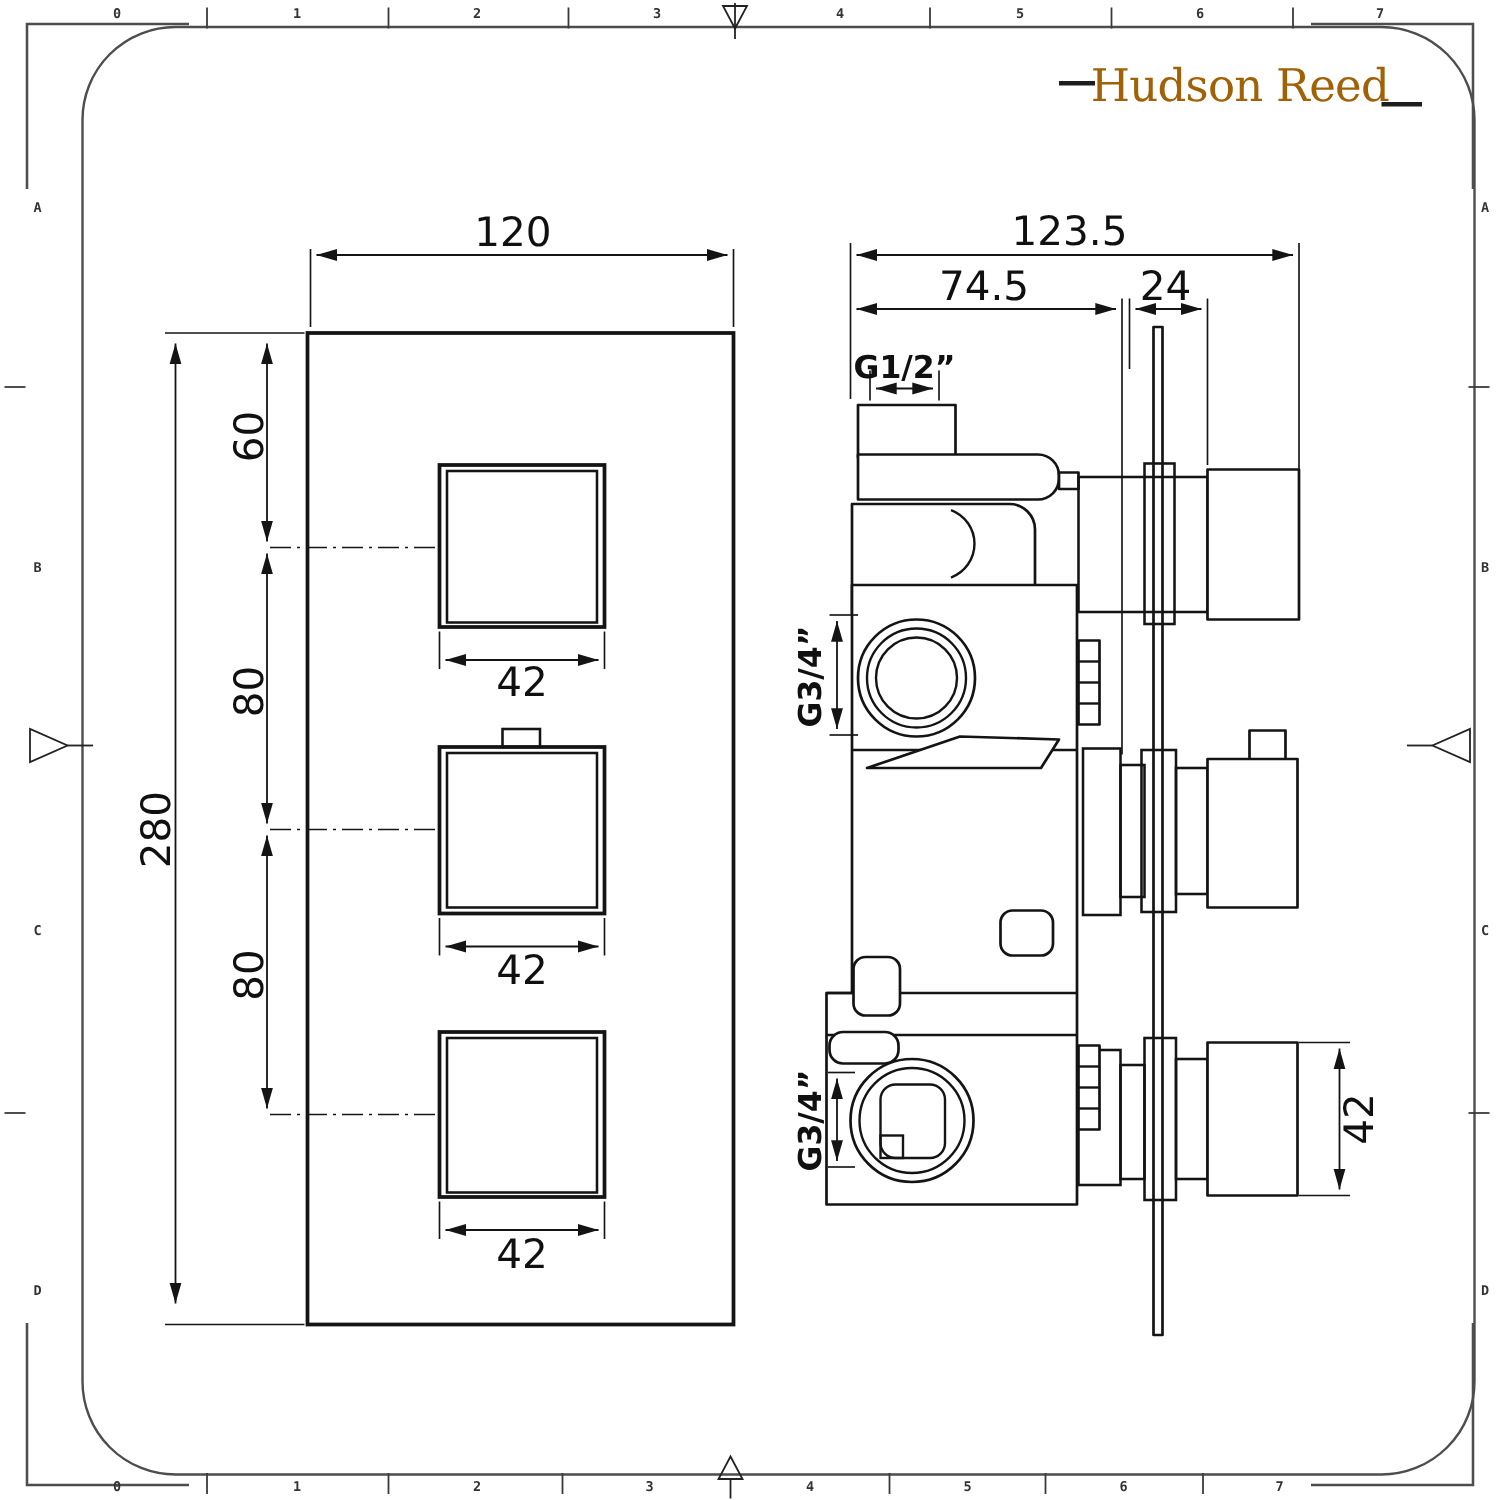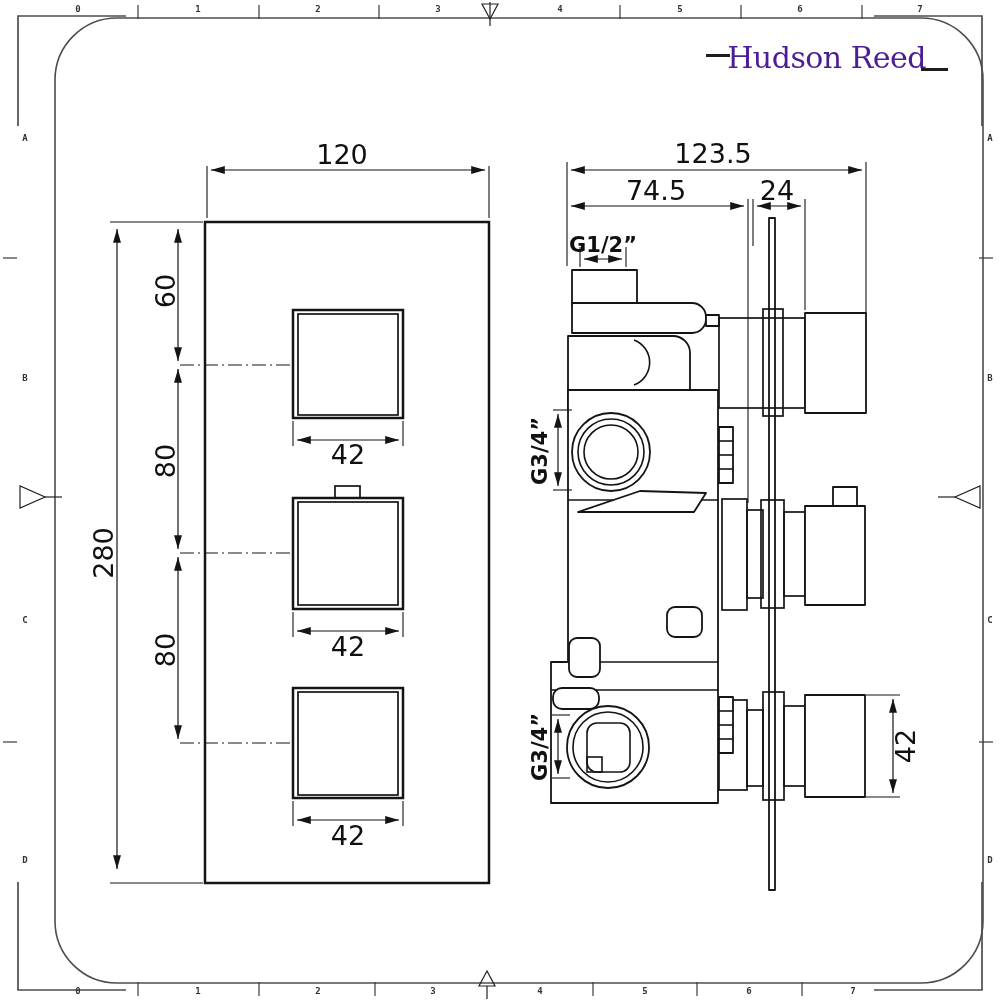--- a/index.html
+++ b/index.html
@@ -21,21 +21,21 @@
   .ext{stroke:#141414;stroke-width:1.1;fill:none;}
   .dim{stroke:#141414;stroke-width:1.2;fill:none;
        marker-start:url(#ah);marker-end:url(#ah);}
   .cl{stroke:#141414;stroke-width:1;fill:none;stroke-dasharray:14 4 2 4;}
 
   .dimtext{font:27px "DejaVu Sans",sans-serif;fill:#101010;text-anchor:middle;}
   .dimtext-sm{font:600 21px "DejaVu Sans",sans-serif;fill:#101010;text-anchor:middle;}
 
   
   .logo{position:absolute;top:40px;right:52px;display:flex;align-items:center;
-        font-family:"DejaVu Serif",serif;font-size:30px;color:#4c1d95;
+        font-family:"DejaVu Serif",serif;font-size:30px;color:#a16207;
         letter-spacing:-0.5px;white-space:nowrap;}
   .logo-dash{display:inline-block;width:24px;height:3px;background:#1d1d1d;
              margin-right:-3px;position:relative;top:-2px;}
   .logo-underscore{display:inline-block;width:27px;height:3px;background:#1d1d1d;
              margin-left:-5px;position:relative;top:12px;}
 </style>
 </head>
 <body>
 
 <div class="stage">

